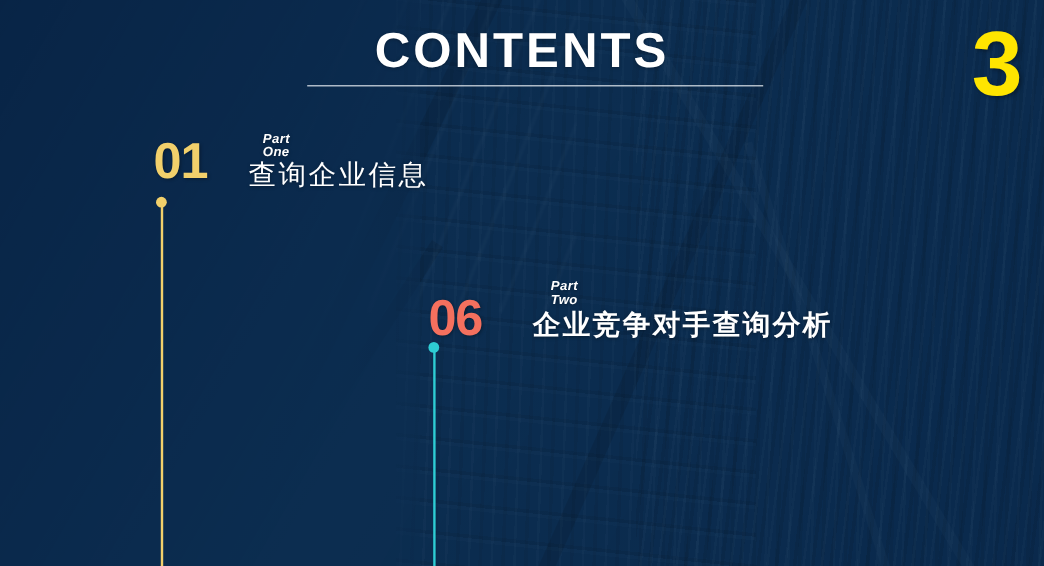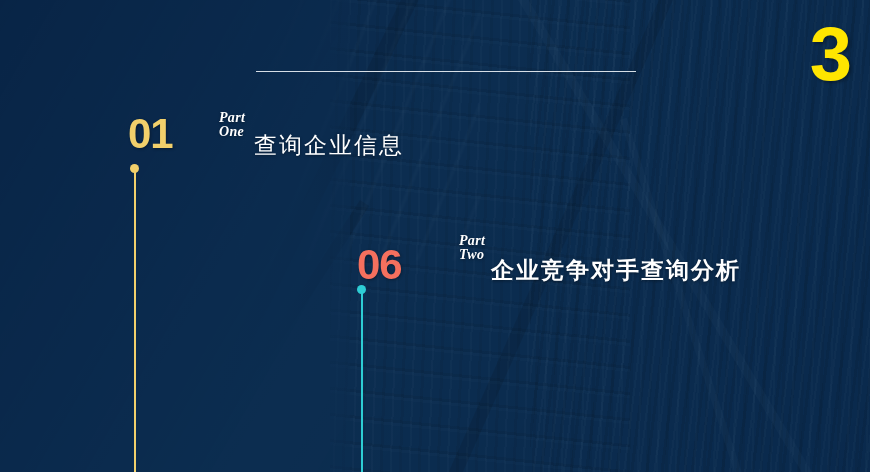--- a/index.html
+++ b/index.html
@@ -133,38 +133,36 @@
     position:absolute;
     font-size:42px;
     font-weight:bold;
     line-height:1;
     letter-spacing:-1px;
     text-shadow:1px 1px 3px rgba(0,0,0,0.32);
   }
   .entry-part {
     position:absolute;
     color:#ffffff;
-    font-size:14px;
+    font-size:11px;
     font-weight:bold;
     font-style:italic;
     letter-spacing:.3px;
     line-height:1;
     text-shadow:0 1px 3px rgba(0,0,0,0.35);
-    font-family:Liberation Serif, serif;
   }
   .entry-heading {
     position:absolute;
     color:#ffffff;
     font-size:23px;
     font-weight:normal;
     letter-spacing:2px;
     line-height:1;
     white-space:nowrap;
     text-shadow:0 1px 3px rgba(0,0,0,0.38);
-    margin-left:47px;
   }
 
   
   .connector-dot {
     position:absolute;
     width:9px; height:9px;
     border-radius:50%;
   }
   .connector-line {
     position:absolute;
@@ -199,20 +197,23 @@
     <div class="beam light" style="left:470px; top:-80px; width:9px; height:700px; transform:rotate(-31deg);"></div>
     <div class="beam" style="left:690px; top:-70px; width:13px; height:700px; transform:rotate(24deg);"></div>
     <div class="beam light" style="left:620px; top:120px; width:7px; height:520px; transform:rotate(-18deg);"></div>
     <div class="beam" style="left:360px; top:200px; width:11px; height:430px; transform:rotate(33deg);"></div>
 
     <div class="streaks"></div>
     <div class="overlay-left"></div>
     <div class="tint"></div>
   </div>
 
+  <div class="title-wrap">
+    <span class="contents-title">CONTENTS</span>
+  </div>
   <div class="title-rule"></div>
 
   <div class="page-number">3</div>
 
   <div class="entry" id="entry-one">
     <div class="entry-number">01</div>
     <div class="entry-part">Part One</div>
     <div class="entry-heading">查询企业信息</div>
     <div class="connector-dot"></div>
     <div class="connector-line"></div>

